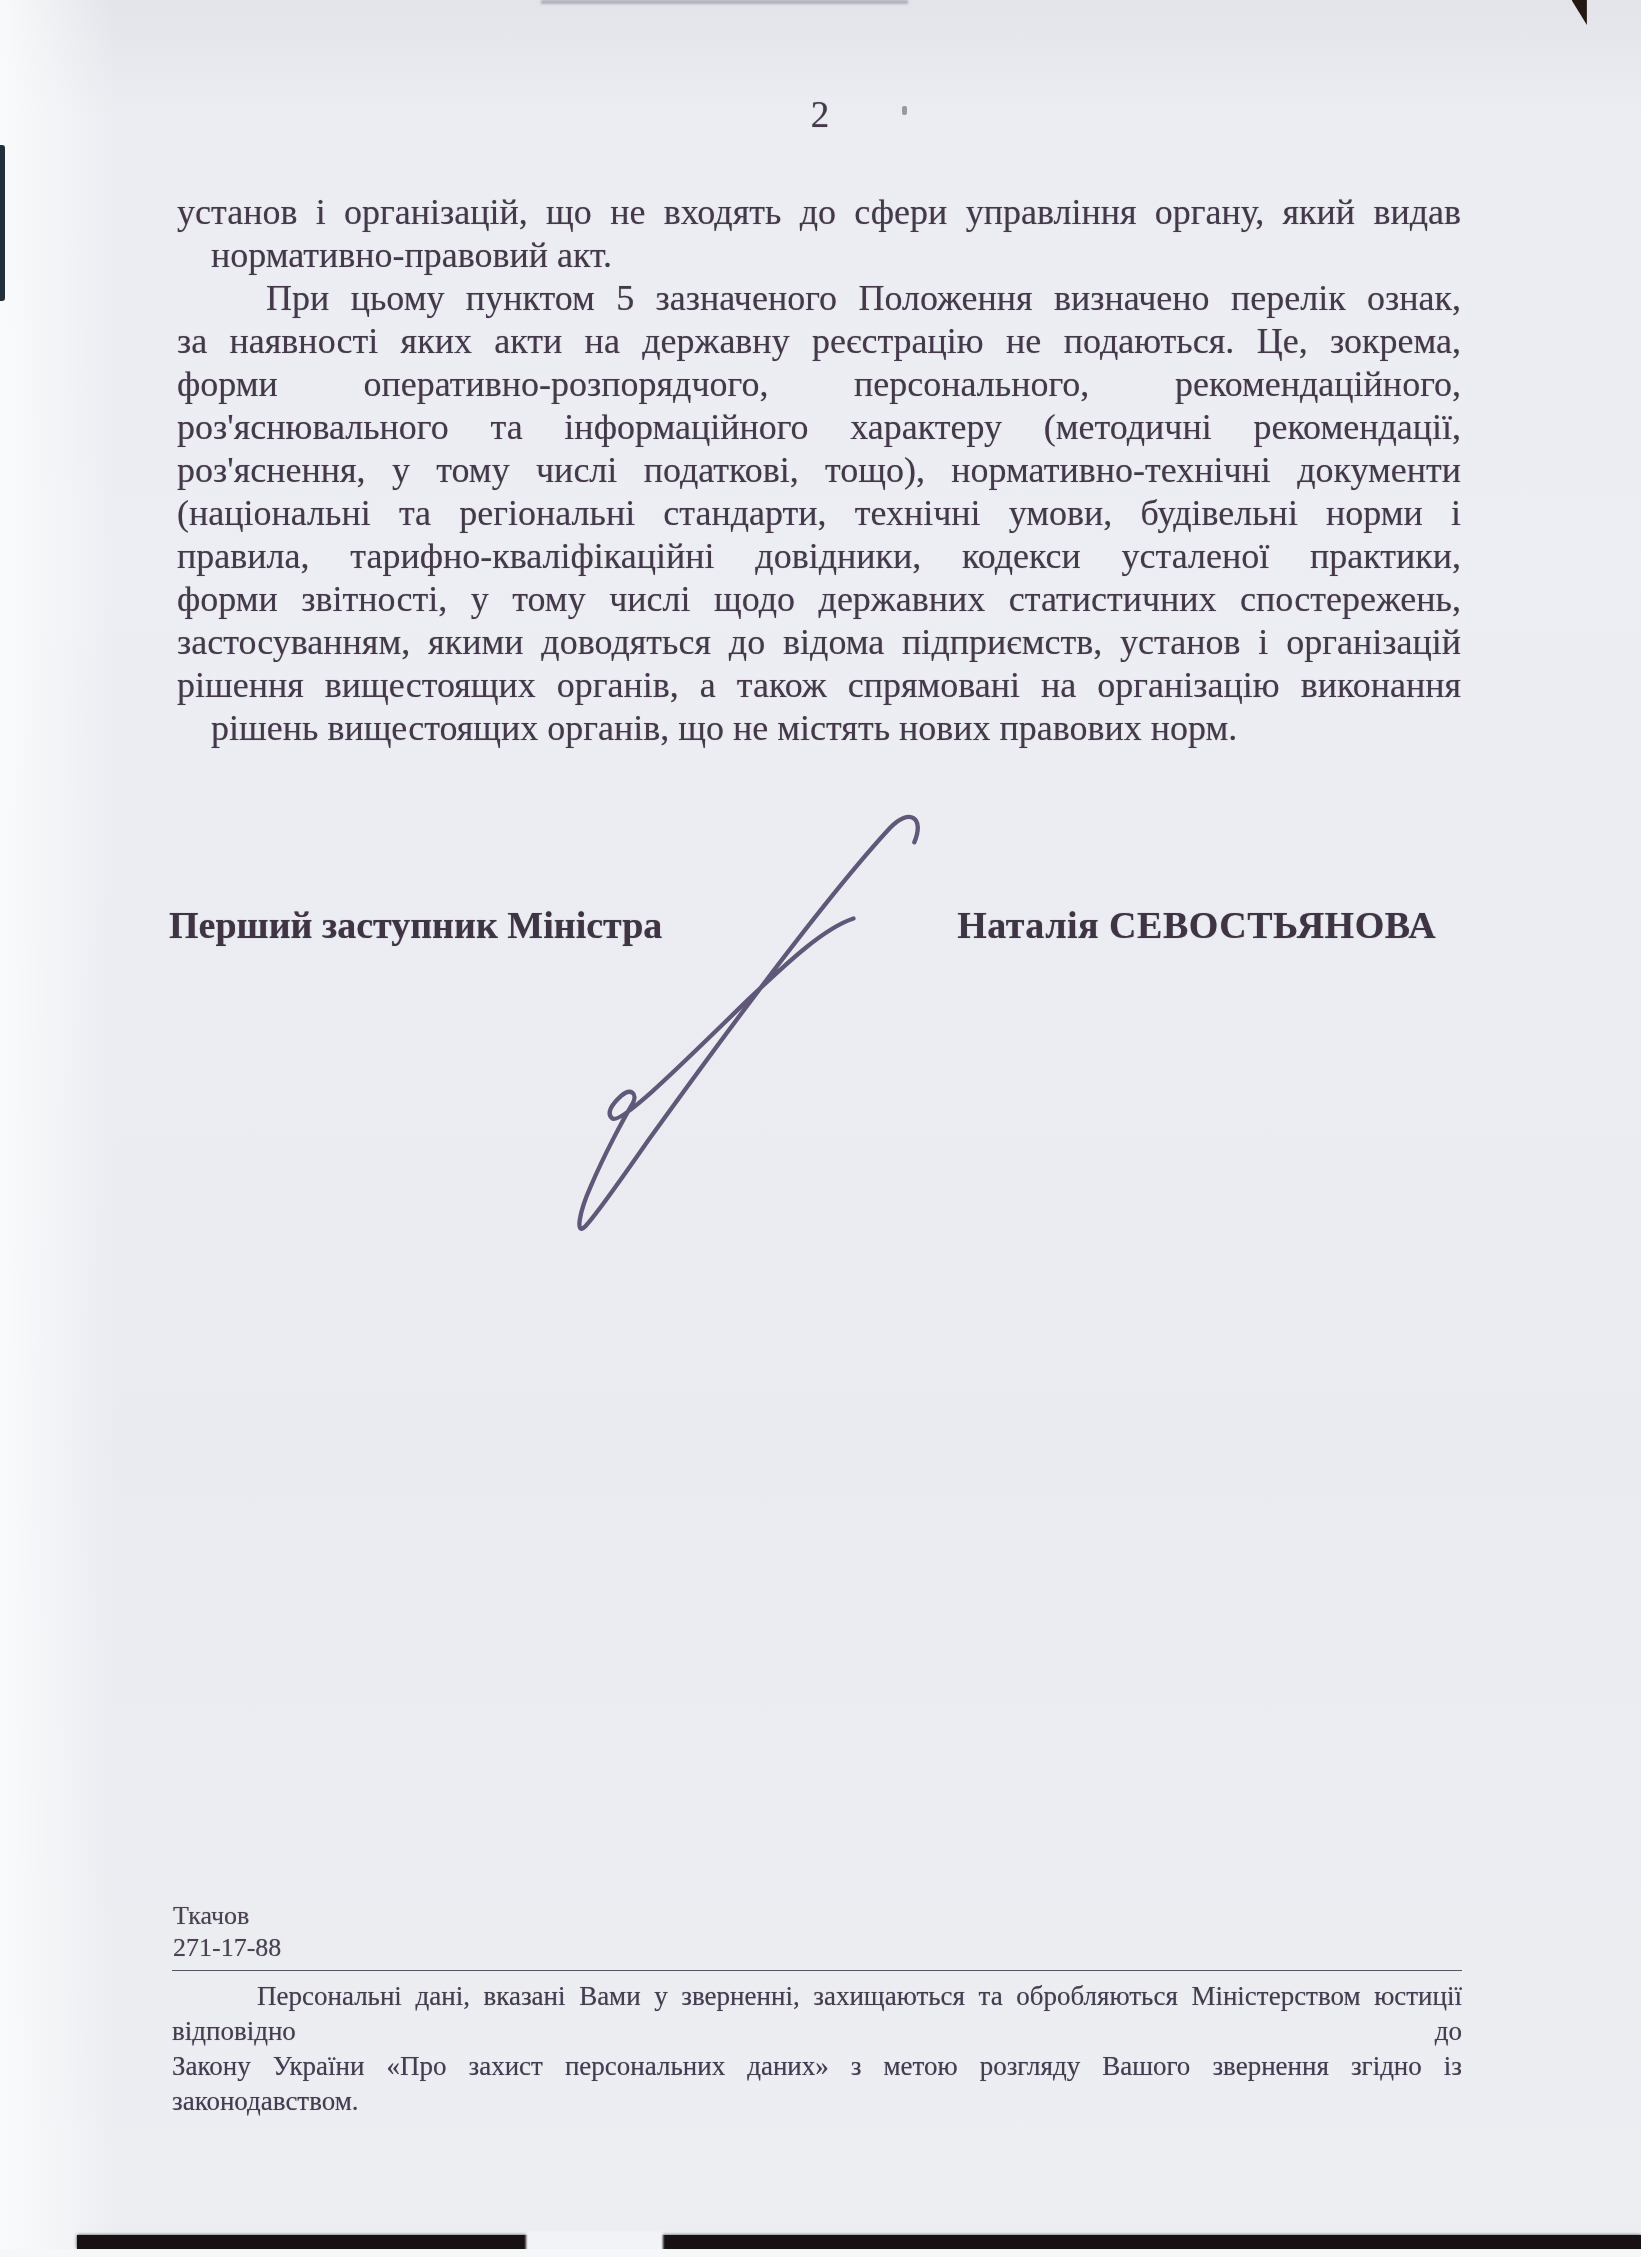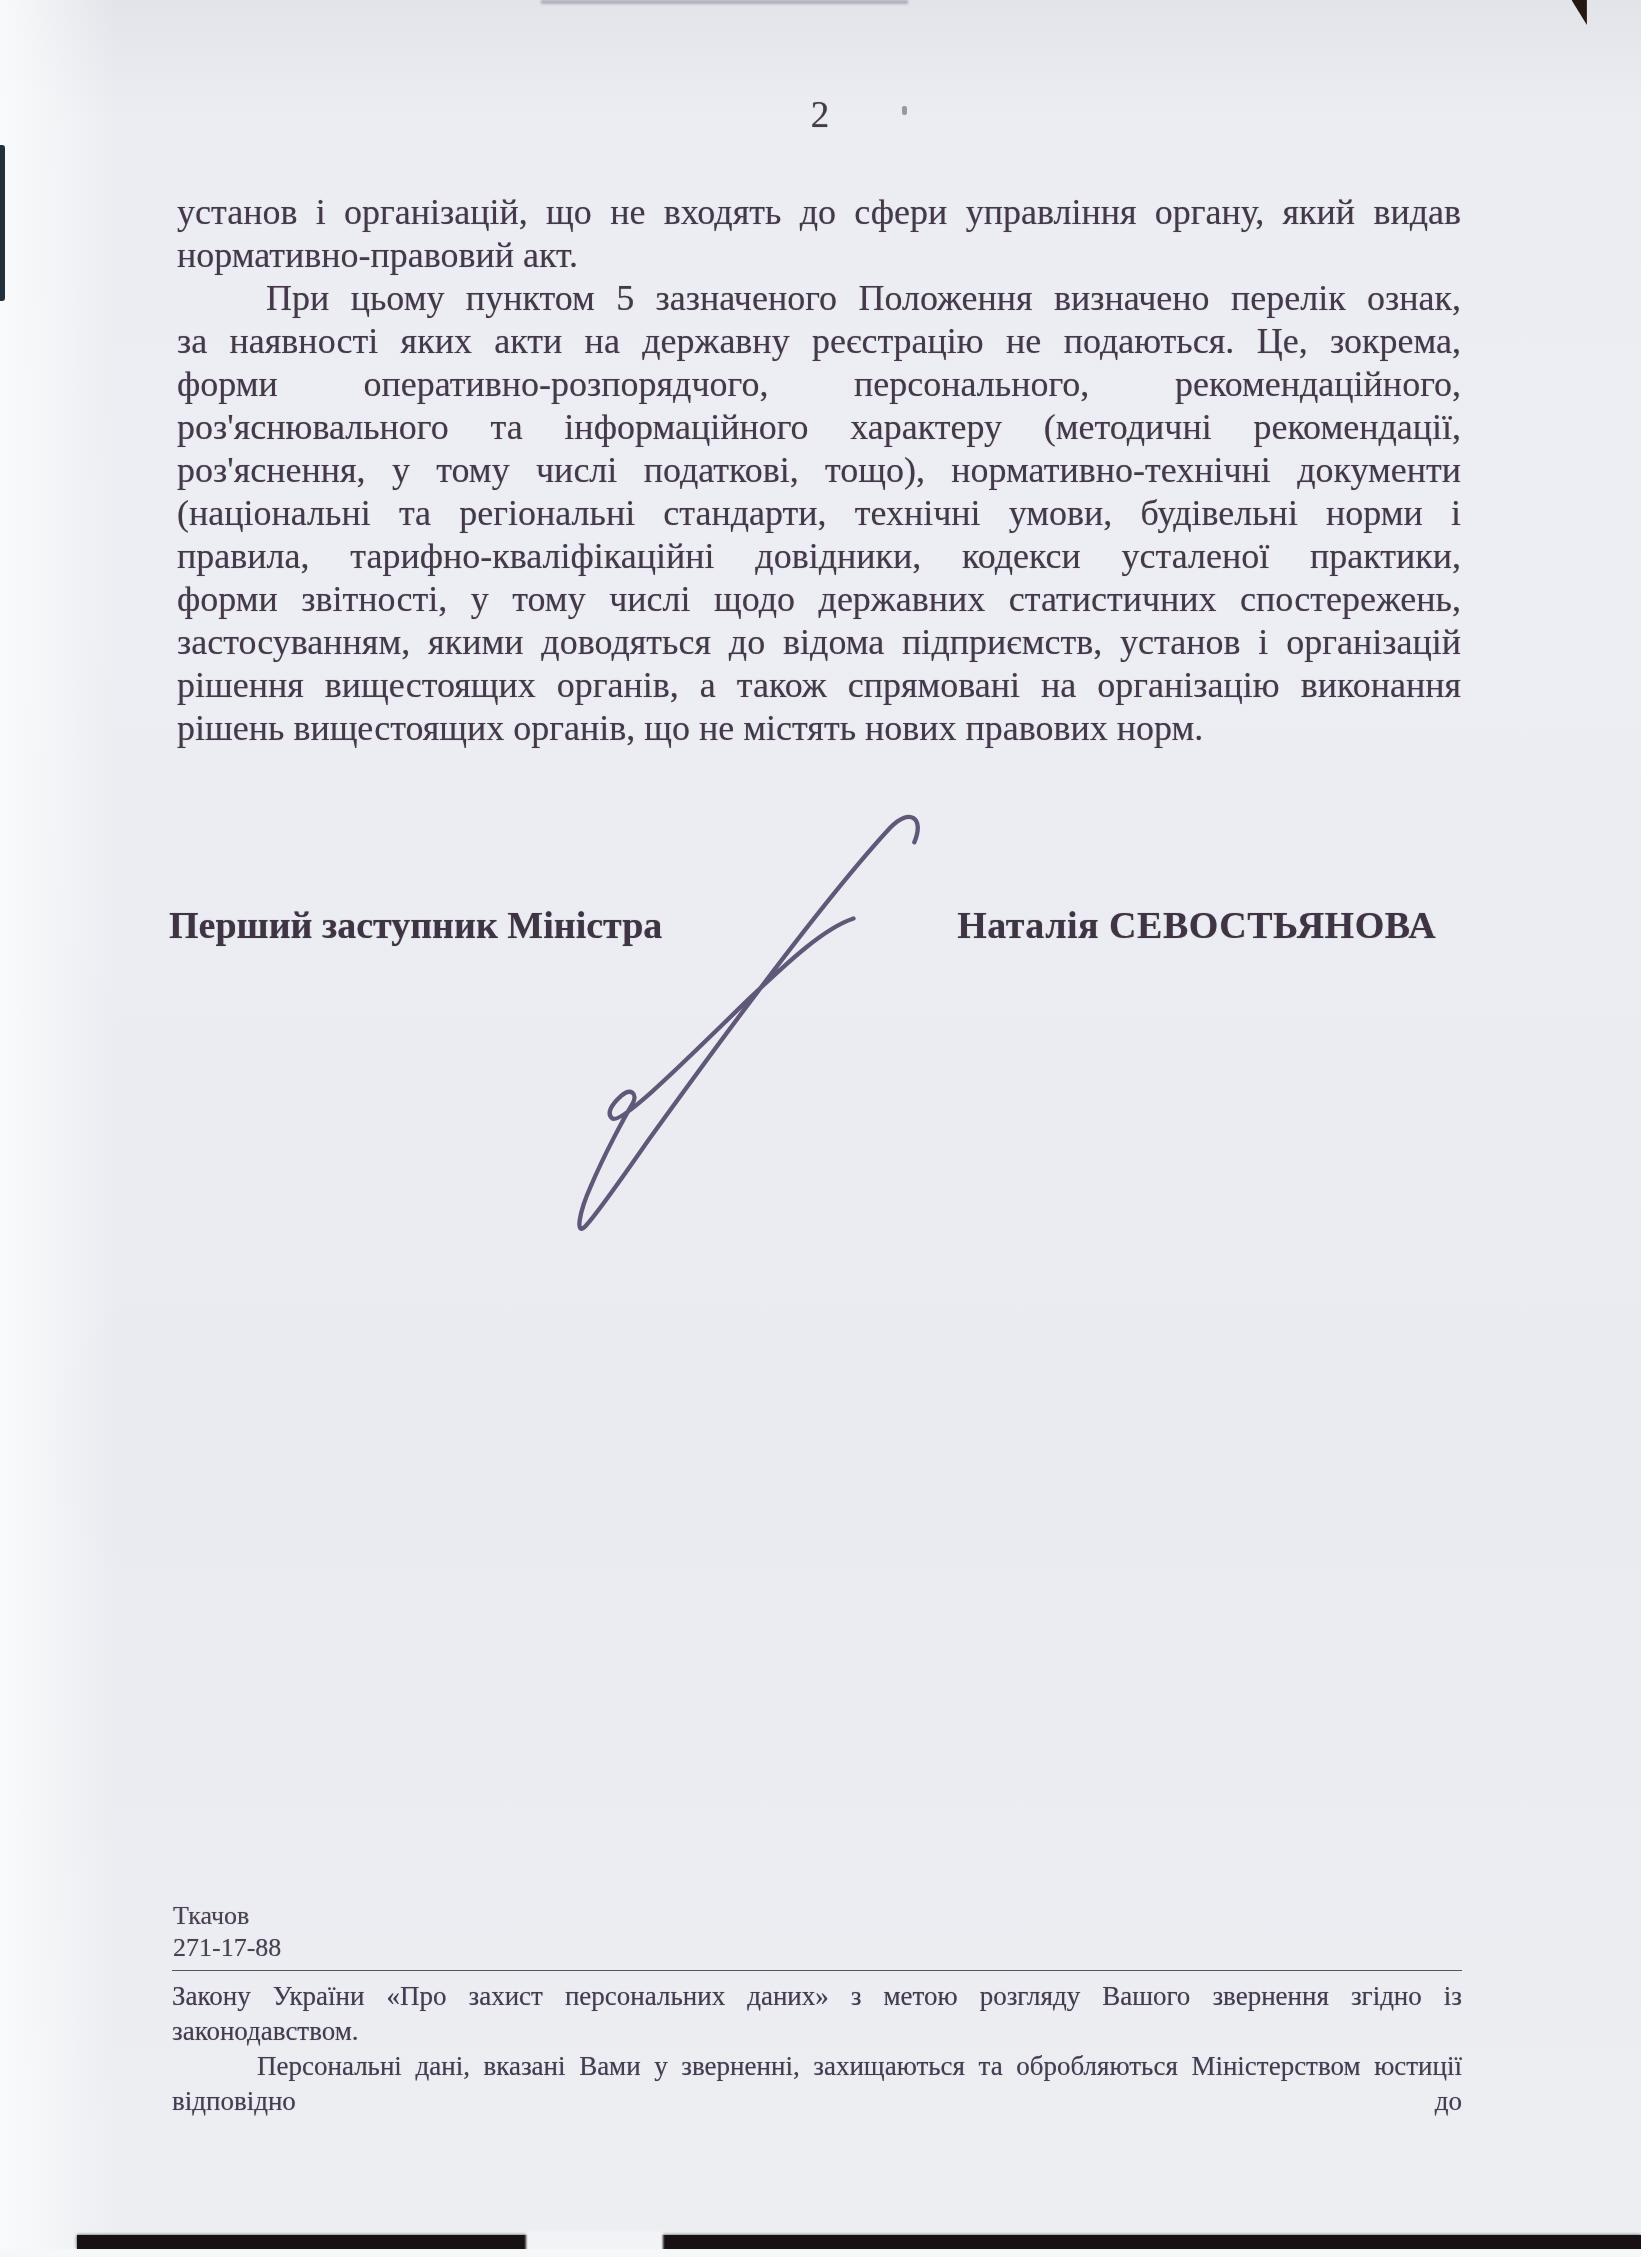--- a/index.html
+++ b/index.html
@@ -40,21 +40,21 @@
     text-shadow:0 0 1px rgba(68,57,74,.5);
   }
   .page-number-dot{position:absolute;left:902px;top:106px;width:4.8px;height:8.7px;background:rgba(100,95,110,.6);border-radius:1.9px;}
 
   .body-text{
     position:absolute;left:177px;top:191px;width:1284px;
     font-size:36px;line-height:43px;
     text-shadow:0 0 1px rgba(68,57,74,.45);
   }
   .body-text .line{text-align:justify;text-align-last:justify;white-space:normal;}
-  .body-text .line.flush{text-align-last:left;}
+  .body-text .line.flush{text-align-last:left;margin-left:34px;}
   .body-text .line.indent{text-indent:89px;}
 
   .sig-row{position:absolute;left:169px;top:903px;width:1270px;height:48px;font-weight:bold;font-size:38px;color:#3e3444;text-shadow:0 0 1px rgba(62,52,68,.5);}
   .sig-title{position:absolute;left:0;top:0;}
   .sig-name{position:absolute;right:2.9px;top:0;letter-spacing:0.5px;}
 
   .signature-svg{position:absolute;left:534px;top:766px;pointer-events:none;}
 
   .contact{position:absolute;left:173px;top:1900px;font-size:26px;line-height:32px;color:#4a4152;text-shadow:0 0 0.8px rgba(74,65,82,.5);}
 
@@ -110,22 +110,22 @@
   </div>
 
   <div class="contact">
     <div>Ткачов</div>
     <div>271-17-88</div>
   </div>
 
   <div class="footer">
     <hr class="footer-rule">
     <div class="footer-text">
+        <div class="line indent">Персональні дані, вказані Вами у зверненні, захищаються та обробляються Міністерством юстиції відповідно до</div>
         <div class="line flush">Закону України «Про захист персональних даних» з метою розгляду Вашого звернення згідно із законодавством.</div>
-        <div class="line indent">Персональні дані, вказані Вами у зверненні, захищаються та обробляються Міністерством юстиції відповідно до</div>
       </div>
   </div>
 
   <div class="scan-mark-left"></div>
   <div class="scan-smudge-top"></div>
   <div class="scan-border-right"></div>
   <div class="scan-strip-bottom"></div>
   <div class="scan-strip-gap"></div>
   <div class="scan-bottom-white"></div>
 

